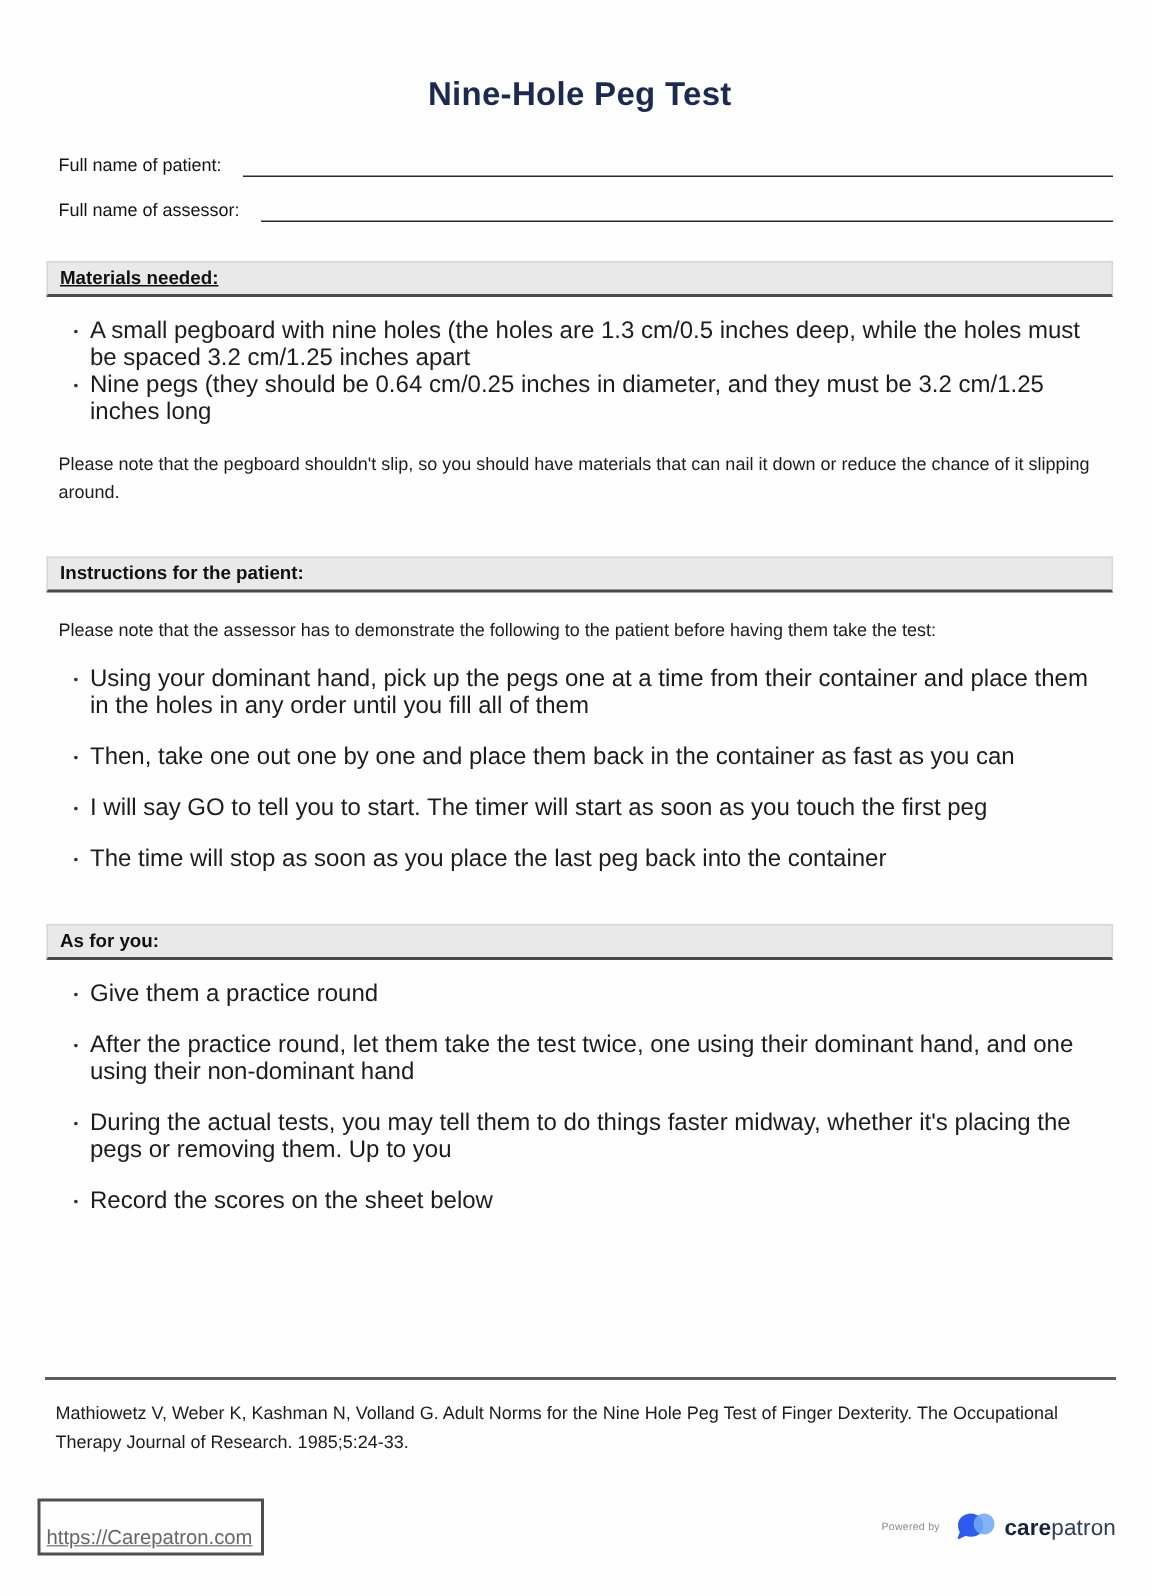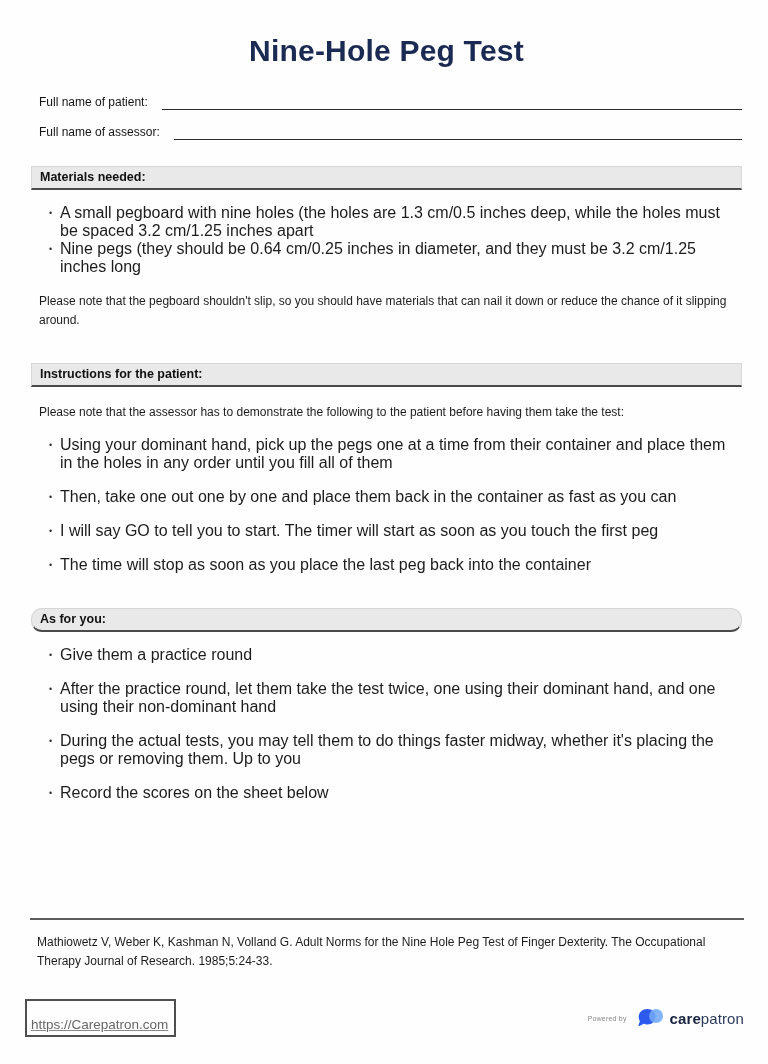--- a/index.html
+++ b/index.html
@@ -16,24 +16,24 @@
     position: relative;
     width: 768px;
     height: 1064px;
     background: #fefefe;
     box-sizing: border-box;
     padding: 30px 26px 0 31px;
   }
   
   .doc-title {
     text-align: center;
-    font-size: 30px;
+    font-size: 22px;
     font-weight: bold;
     color: #1b2a52;
-    margin: 4px 0 26px 0;
+    margin: 20px 0 26px 0;
     letter-spacing: 0.2px;
   }
   
   .form-row {
     display: flex;
     align-items: flex-end;
     margin: 0 0 14px 0;
     padding-left: 8px;
   }
   .form-label {
@@ -57,23 +57,23 @@
   
   .section-bar {
     background: #e9e9e9;
     border: 1px solid #d6d6d6;
     border-bottom: 2px solid #4a4a4a;
     padding: 3px 8px 4px 8px;
     font-size: 12.5px;
     font-weight: bold;
     color: #111111;
   }
-  .mt-26 { margin-top: 26px; }
+  .mt-26 { margin-top: 26px; text-decoration: underline; }
   .mt-32 { margin-top: 33px; }
-  .mt-36 { margin-top: 34px; border-radius: 11px; }
+  .mt-36 { margin-top: 34px; }
   
   ul.bullets {
     list-style: none;
     margin: 14px 0 0 0;
     padding: 0 0 0 18px;
   }
   ul.bullets li {
     position: relative;
     font-size: 16px;
     line-height: 18px;

